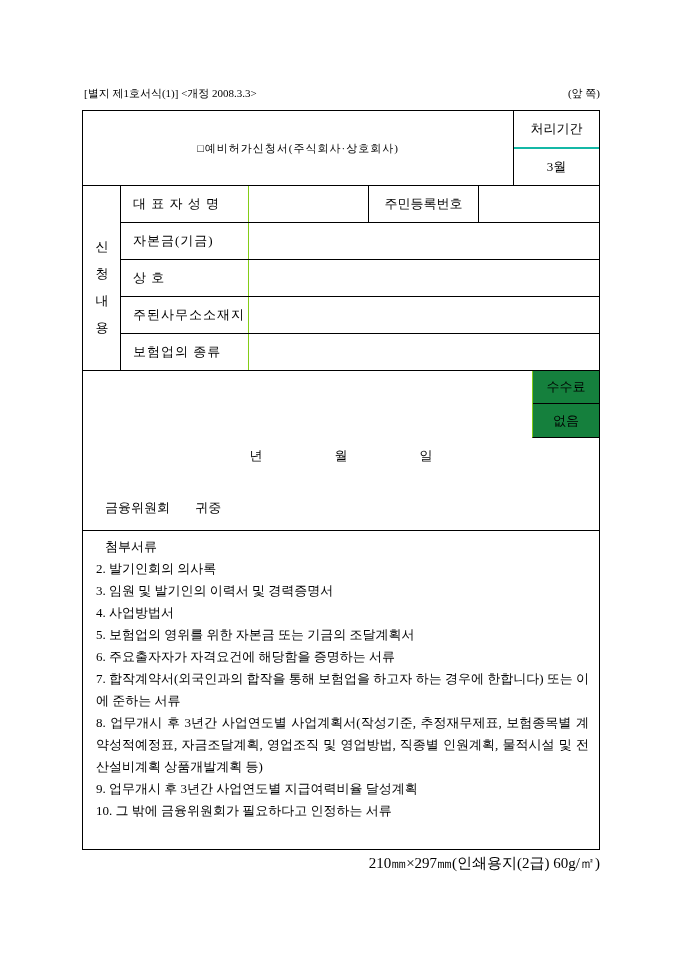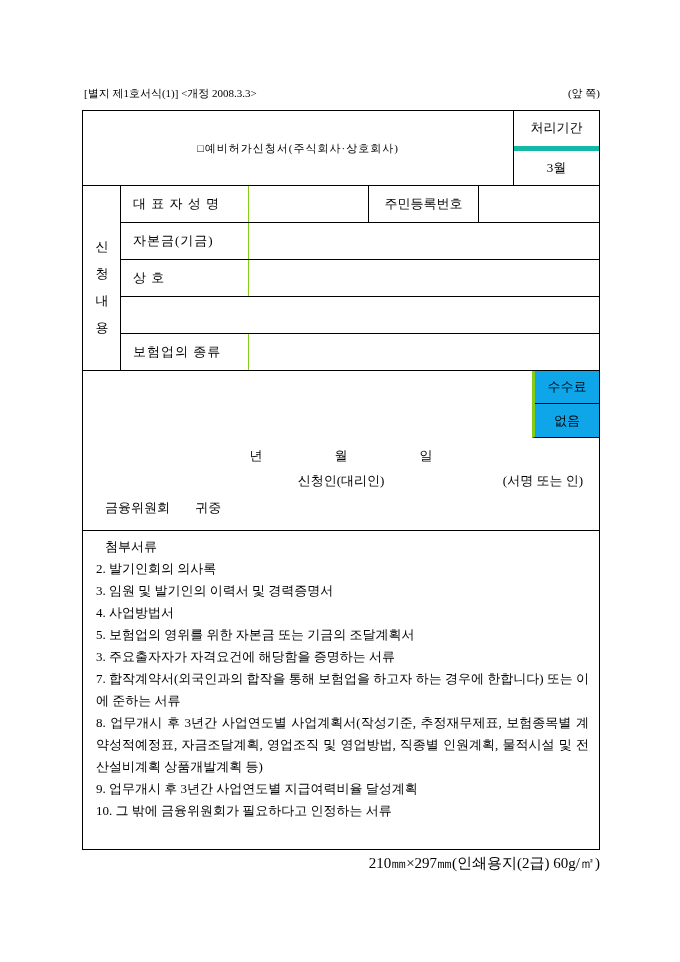--- a/index.html
+++ b/index.html
@@ -26,21 +26,21 @@
   
   .title-row { height:75px; display:flex; border-bottom:1px solid #000; }
   .title-cell {
     flex:1; display:flex; align-items:center; justify-content:center;
     font-size:11px; letter-spacing:1px;
   }
   .proc-col { width:86px; border-left:1px solid #000; display:flex; flex-direction:column; }
   .proc-label, .proc-value {
     flex:1; display:flex; align-items:center; justify-content:center; font-size:13px;
   }
-  .proc-label { border-bottom:5px solid #14b8a6; }
+  .proc-label { border-bottom:2px solid #14b8a6; }
 
   
   .body-row { height:185px; display:flex; border-bottom:1px solid #000; }
   .vlabel {
     width:38px; border-right:1px solid #000;
     display:flex; align-items:center; justify-content:center;
     writing-mode:vertical-rl; text-orientation:upright;
     letter-spacing:14px; text-indent:14px; font-size:13px;
   }
   .fields { flex:1; display:flex; flex-direction:column; }
@@ -57,21 +57,21 @@
   }
   .fv-rest { flex:1; }
 
   
   .decl-row { height:160px; position:relative; border-bottom:1px solid #000; }
   .decl-text {
     padding:9px 86px 0 13px; line-height:20px; text-indent:8px; text-align:justify;
   }
   .fee-box {
     position:absolute; top:0; right:0; width:67px;
-    border-left:3px solid #84cc16; border-bottom:1px solid #000; background:#0ea5e9;
+    border-left:1px solid #84cc16; border-bottom:1px solid #000; background:#15803d;
   }
   .fee-label, .fee-value {
     height:33px; display:flex; align-items:center; justify-content:center;
   }
   .fee-label { border-bottom:1px solid #000; }
 
   .date-line {
     position:absolute; top:76px; left:0; right:0;
     display:flex; justify-content:center; gap:72px;
   }
@@ -122,20 +122,21 @@
           <div class="flabel">자본금(기금)</div>
           <div class="fv-rest"></div>
         </div>
 
         <div class="frow">
           <div class="flabel">상 호</div>
           <div class="fv-rest"></div>
         </div>
 
         <div class="frow">
+          <div class="flabel">주된사무소소재지</div>
           <div class="fv-rest"></div>
         </div>
 
         <div class="frow">
           <div class="flabel">보험업의 종류</div>
           <div class="fv-rest"></div>
         </div>
 
       </div>
     </div>
@@ -146,38 +147,34 @@
         <div class="fee-label">수수료</div>
         <div class="fee-value">없음</div>
       </div>
 
       <div class="date-line">
         <span>년</span>
         <span>월</span>
         <span>일</span>
       </div>
 
-      <div class="sign-line">
-        <span>신청인(대리인)</span>
-        <span class="sign-note">(서명 또는 인)</span>
-      </div>
 
       <div class="addressee">
         <span>금융위원회</span>
         <span class="suffix">귀중</span>
       </div>
     </div>
 
     <div class="attach-section">
       <div class="attach-title">첨부서류</div>
       <div class="attach-item">2. 발기인회의 의사록</div>
       <div class="attach-item">3. 임원 및 발기인의 이력서 및 경력증명서</div>
       <div class="attach-item">4. 사업방법서</div>
       <div class="attach-item">5. 보험업의 영위를 위한 자본금 또는 기금의 조달계획서</div>
-      <div class="attach-item">3. 주요출자자가 자격요건에 해당함을 증명하는 서류</div>
+      <div class="attach-item">6. 주요출자자가 자격요건에 해당함을 증명하는 서류</div>
       <div class="attach-item">7. 합작계약서(외국인과의 합작을 통해 보험업을 하고자 하는 경우에 한합니다) 또는 이에 준하는 서류</div>
       <div class="attach-item">8. 업무개시 후 3년간 사업연도별 사업계획서(작성기준, 추정재무제표, 보험종목별 계약성적예정표, 자금조달계획, 영업조직 및 영업방법, 직종별 인원계획, 물적시설 및 전산설비계획 상품개발계획 등)</div>
       <div class="attach-item">9. 업무개시 후 3년간 사업연도별 지급여력비율 달성계획</div>
       <div class="attach-item">10. 그 밖에 금융위원회가 필요하다고 인정하는 서류</div>
     </div>
 
   </div>
 
   <div class="bottom-note">210㎜×297㎜(인쇄용지(2급) 60g/㎡)</div>
 

